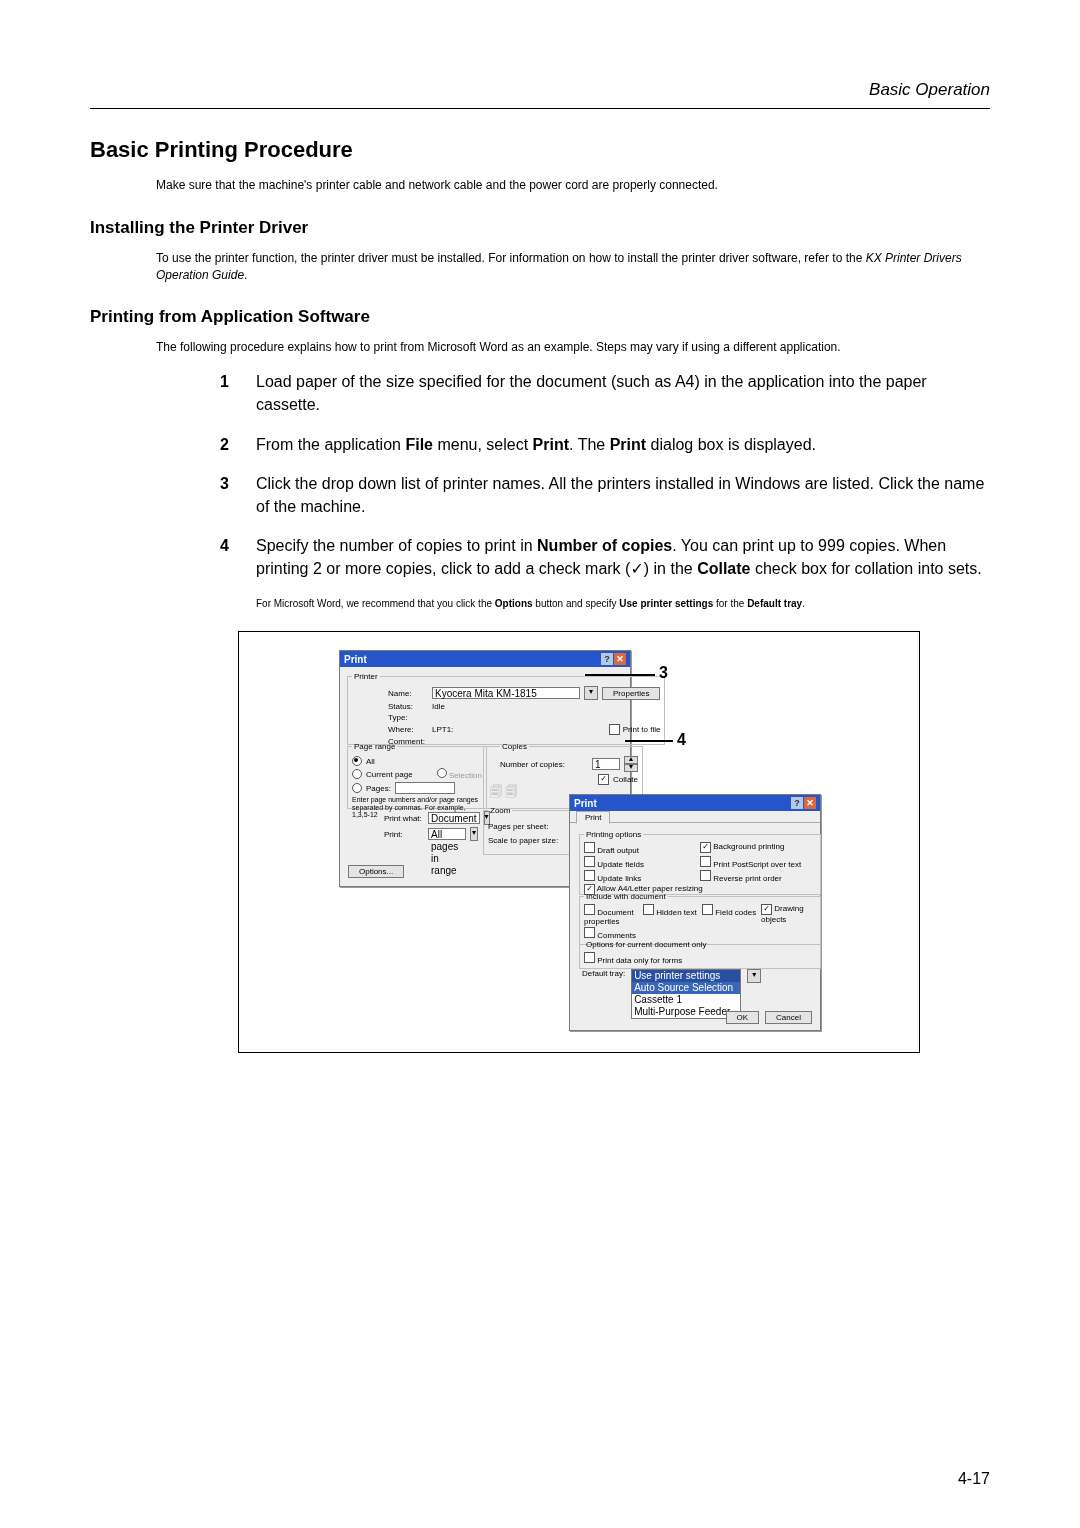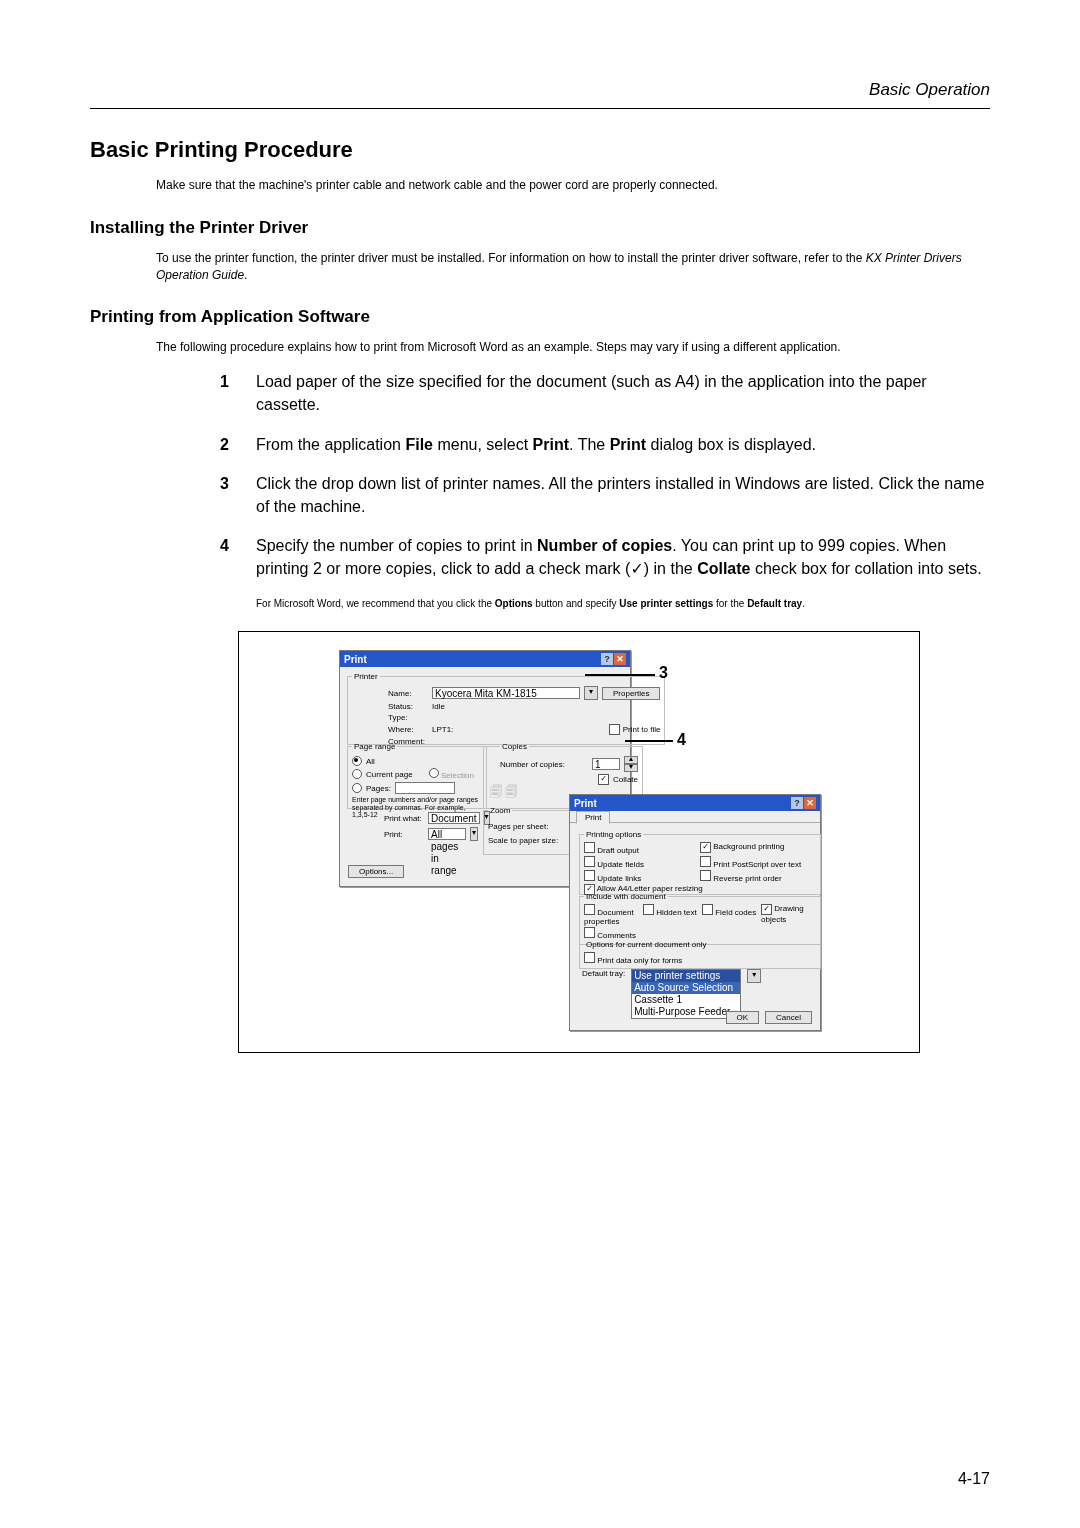--- a/index.html
+++ b/index.html
@@ -238,21 +238,21 @@
 
       <fieldset class="grp" style="left:4px; top:88px; width:130px; height:58px;">
         <legend>Page range</legend>
         <div class="row">
             <span class="rb sel"></span>
             <span>All</span>
           </div>
         <div class="row">
             <span class="rb"></span>
             <span>Current page</span>
-          <span style="margin-left:12px; color:#999;"><span class="rb"></span> <span>Selection</span></span>
+          <span style="margin-left:20px; color:#999;"><span class="rb"></span> <span>Selection</span></span>
           </div>
         <div class="row">
             <span class="rb"></span>
             <span>Pages:</span>
             <span class="field" style="width:60px;"></span>
           </div>
         <div class="tiny" style="line-height:1.1;">Enter page numbers and/or page ranges separated by commas. For example, 1,3,5-12</div>
       </fieldset>
 
       <fieldset class="grp" style="left:140px; top:88px; width:138px; height:58px;padding-left:16px;">

